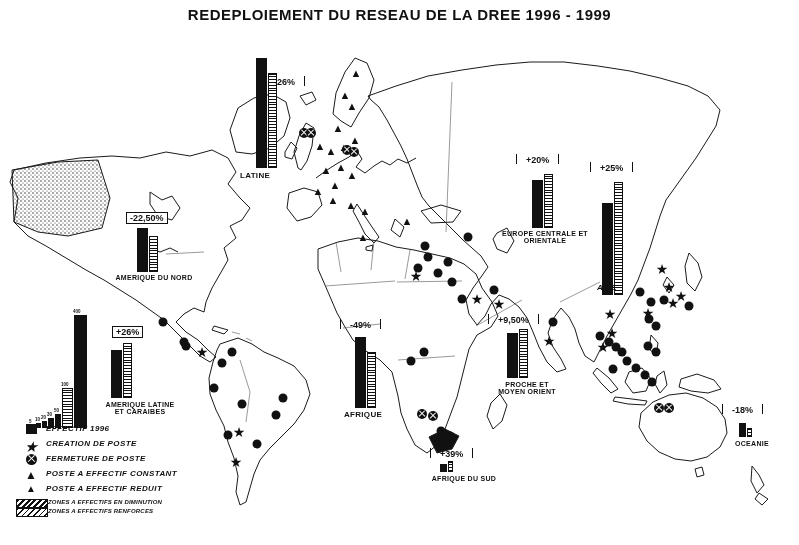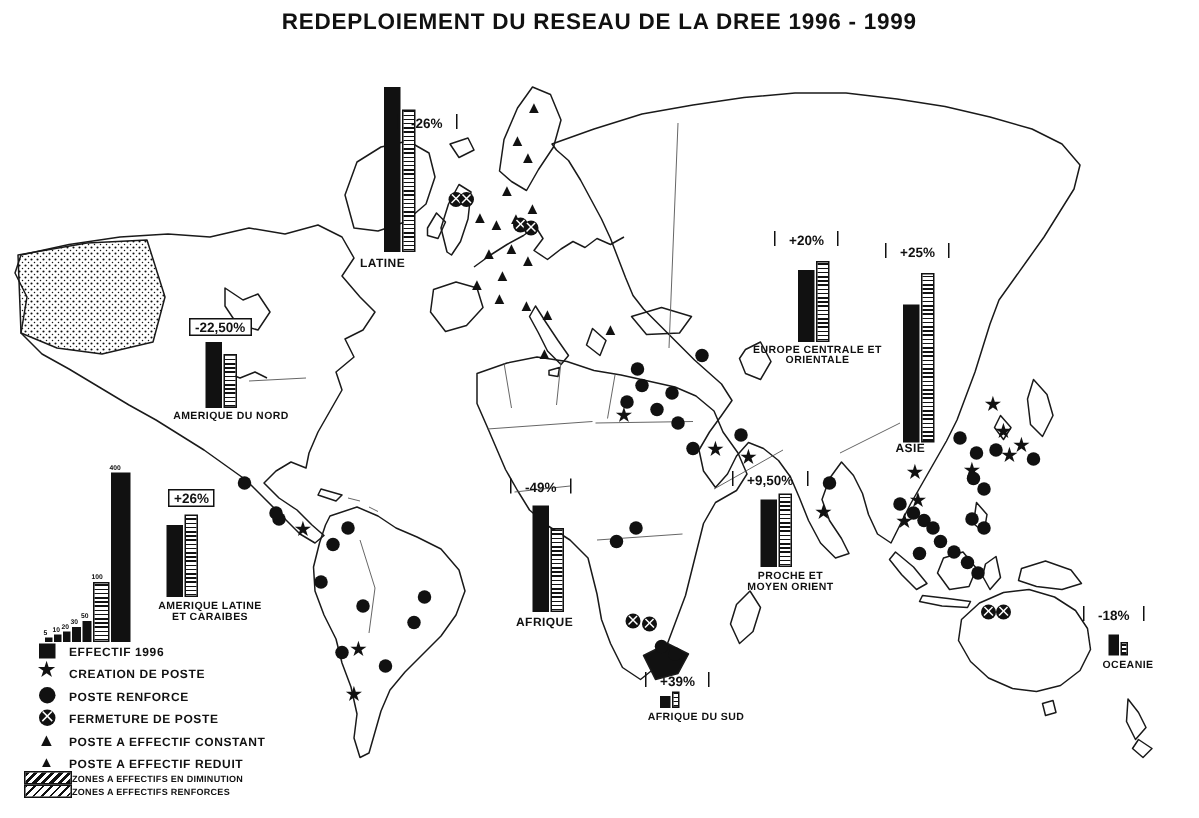--- a/index.html
+++ b/index.html
@@ -36,21 +36,21 @@
   .sym-xcircle{width:10px;height:10px;border-radius:50%;background:#111;}
   .sym-xcircle i,.m-xcircle i{position:absolute;left:1px;right:1px;top:4px;height:1.4px;background:#fff;display:block;}
   .sym-xcircle i.a,.m-xcircle i.a{transform:rotate(45deg);}
   .sym-xcircle i.b,.m-xcircle i.b{transform:rotate(-45deg);}
 
   
   .scale-num{position:absolute;font-size:4.5px;font-weight:bold;}
 
   
   #legend{position:absolute;left:16px;top:424px;width:270px;}
-  .leg-row{display:flex;align-items:flex-end;height:15px;}
+  .leg-row{display:flex;align-items:flex-start;height:15px;font-style:italic;}
   .leg-row.small{height:9px;}
   .leg-marker{flex:0 0 30px;display:flex;justify-content:center;align-items:center;}
   .leg-label{font-weight:bold;font-size:8px;letter-spacing:.4px;white-space:nowrap;}
   .leg-row.small .leg-label{font-size:6px;letter-spacing:.2px;}
   .m-square-solid{width:11px;height:10px;background:#111;}
   .m-square-hatch{width:11px;height:10px;border:1px solid #111;
     background:repeating-linear-gradient(0deg,#111 0 1px,#fff 1px 2.5px);}
   .m-star{font-size:15px;line-height:1;}
   .m-circle{width:11px;height:11px;border-radius:50%;background:#111;}
   .m-xcircle{position:relative;width:11px;height:11px;border-radius:50%;background:#111;}
@@ -239,21 +239,21 @@
       <div class="bar hatch" style="left: 367px; top: 352px; width: 9px; height: 56px;"></div>
       <div class="pct ticks" style="left: 350px; top: 320px;">-49%</div>
       <div class="region-name lg" style="left: 344px; top: 410px;">AFRIQUE</div>
       <div class="bar solid" style="left: 532px; top: 180px; width: 11px; height: 48px;"></div>
       <div class="bar hatch" style="left: 544px; top: 174px; width: 9px; height: 54px;"></div>
       <div class="pct ticks" style="left: 526px; top: 155px;">+20%</div>
       <div class="region-name" style="left: 484px; top: 230px; width: 122px;">EUROPE CENTRALE ET ORIENTALE</div>
       <div class="bar solid" style="left: 602px; top: 203px; width: 11px; height: 92px;"></div>
       <div class="bar hatch" style="left: 614px; top: 182px; width: 9px; height: 113px;"></div>
       <div class="pct ticks" style="left: 600px; top: 163px;">+25%</div>
-      <div class="region-name lg" style="left: 597px; top: 294px;">ASIE</div>
+      <div class="region-name lg" style="left: 597px; top: 283px; font-style: italic;">ASIE</div>
       <div class="bar solid" style="left: 507px; top: 333px; width: 11px; height: 45px;"></div>
       <div class="bar hatch" style="left: 519px; top: 329px; width: 9px; height: 49px;"></div>
       <div class="pct ticks" style="left: 498px; top: 315px;">+9,50%</div>
       <div class="region-name" style="left: 490px; top: 381px; width: 74px;">PROCHE ET
 MOYEN ORIENT</div>
       <div class="bar solid" style="left: 440px; top: 464px; width: 7px; height: 8px;"></div>
       <div class="bar hatch" style="left: 448px; top: 461px; width: 5px; height: 11px;"></div>
       <div class="pct ticks" style="left: 440px; top: 449px;">+39%</div>
       <div class="region-name" style="left: 422px; top: 475px; width: 84px;">AFRIQUE DU SUD</div>
       <div class="bar solid" style="left: 739px; top: 423px; width: 7px; height: 14px;"></div>
@@ -285,26 +285,20 @@
         <span class="leg-label">EFFECTIF 1996</span>
       </div>
       <div class="leg-row">
         <span class="leg-marker">
           <span class="m-star">★</span>
         </span>
         <span class="leg-label">CREATION DE POSTE</span>
       </div>
       <div class="leg-row">
         <span class="leg-marker">
-          <span class="m-circle"></span>
-        </span>
-        <span class="leg-label">POSTE RENFORCE</span>
-      </div>
-      <div class="leg-row">
-        <span class="leg-marker">
           <span class="m-xcircle">
             <i class="a"></i>
             <i class="b"></i>
           </span>
         </span>
         <span class="leg-label">FERMETURE DE POSTE</span>
       </div>
       <div class="leg-row">
         <span class="leg-marker">
           <span class="m-triangle">▲</span>

